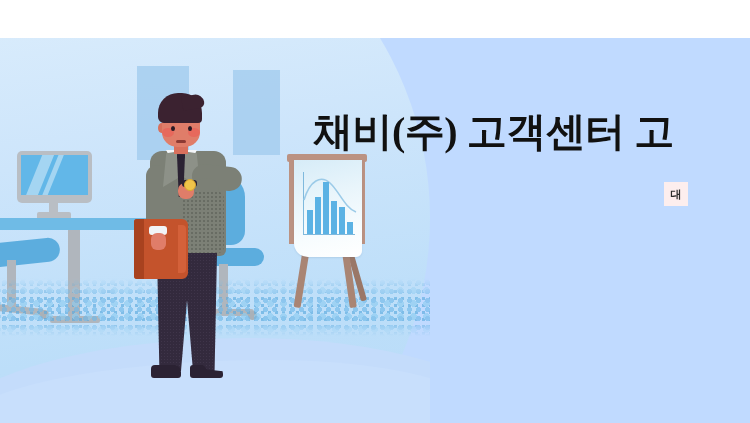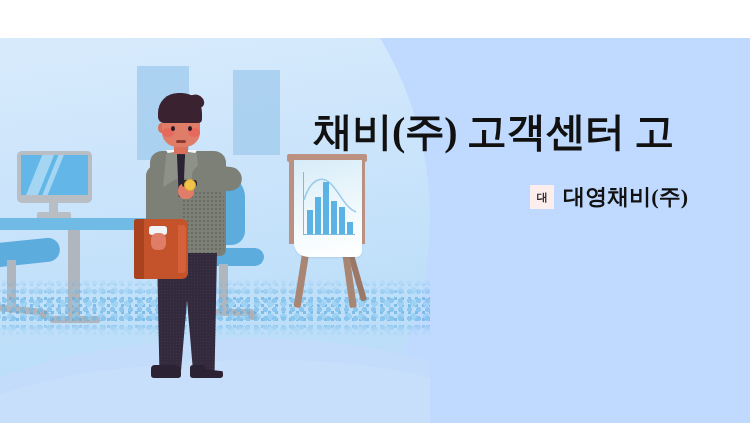--- a/index.html
+++ b/index.html
@@ -411,17 +411,16 @@
       <div class="hand-l"></div>
       <div class="shoe-l"></div>
       <div class="shoe-r"></div>
     </div>
   </div>
 
   <div class="title">채비(주) 고객센터 고</div>
 
   <div class="company-row">
     <div class="company-badge">대</div>
-    <div class="company-name">대영채비(주)</div>
   </div>
 
 
 </div>
 
 </body></html>

